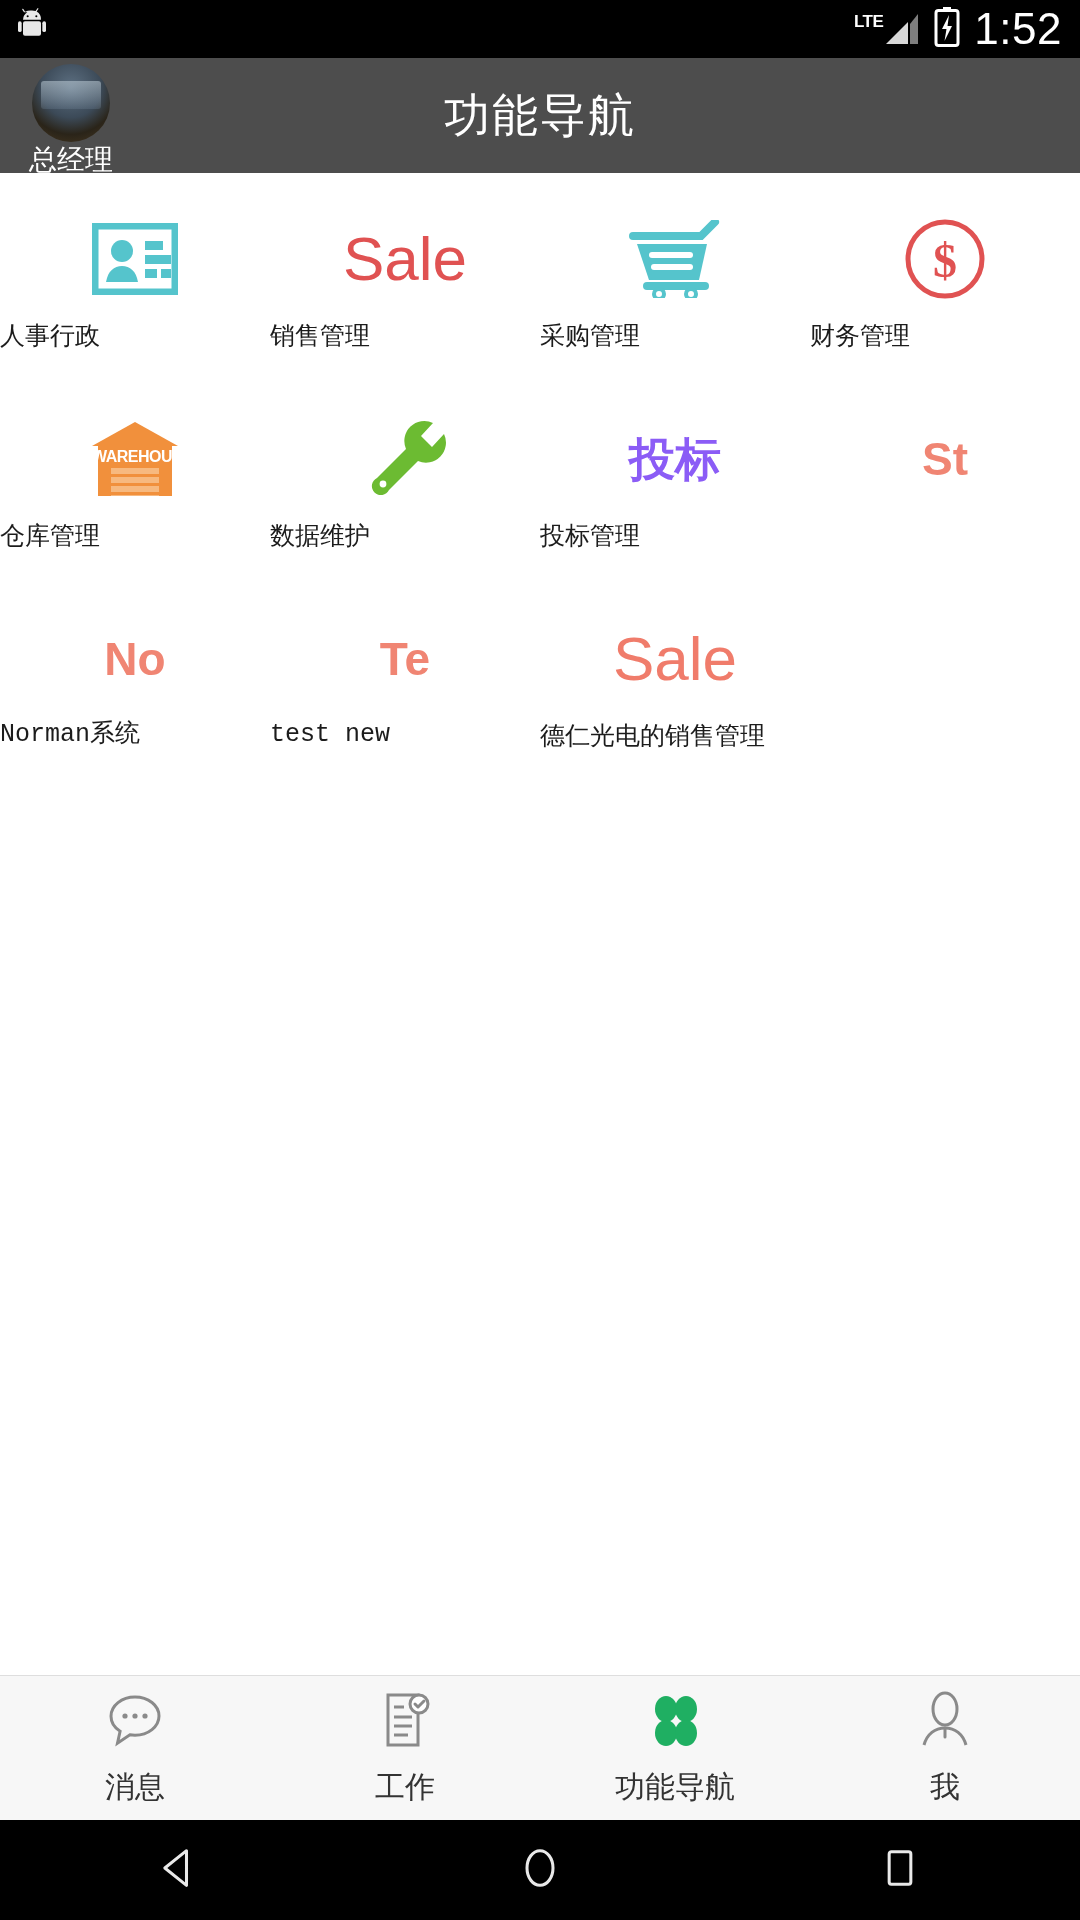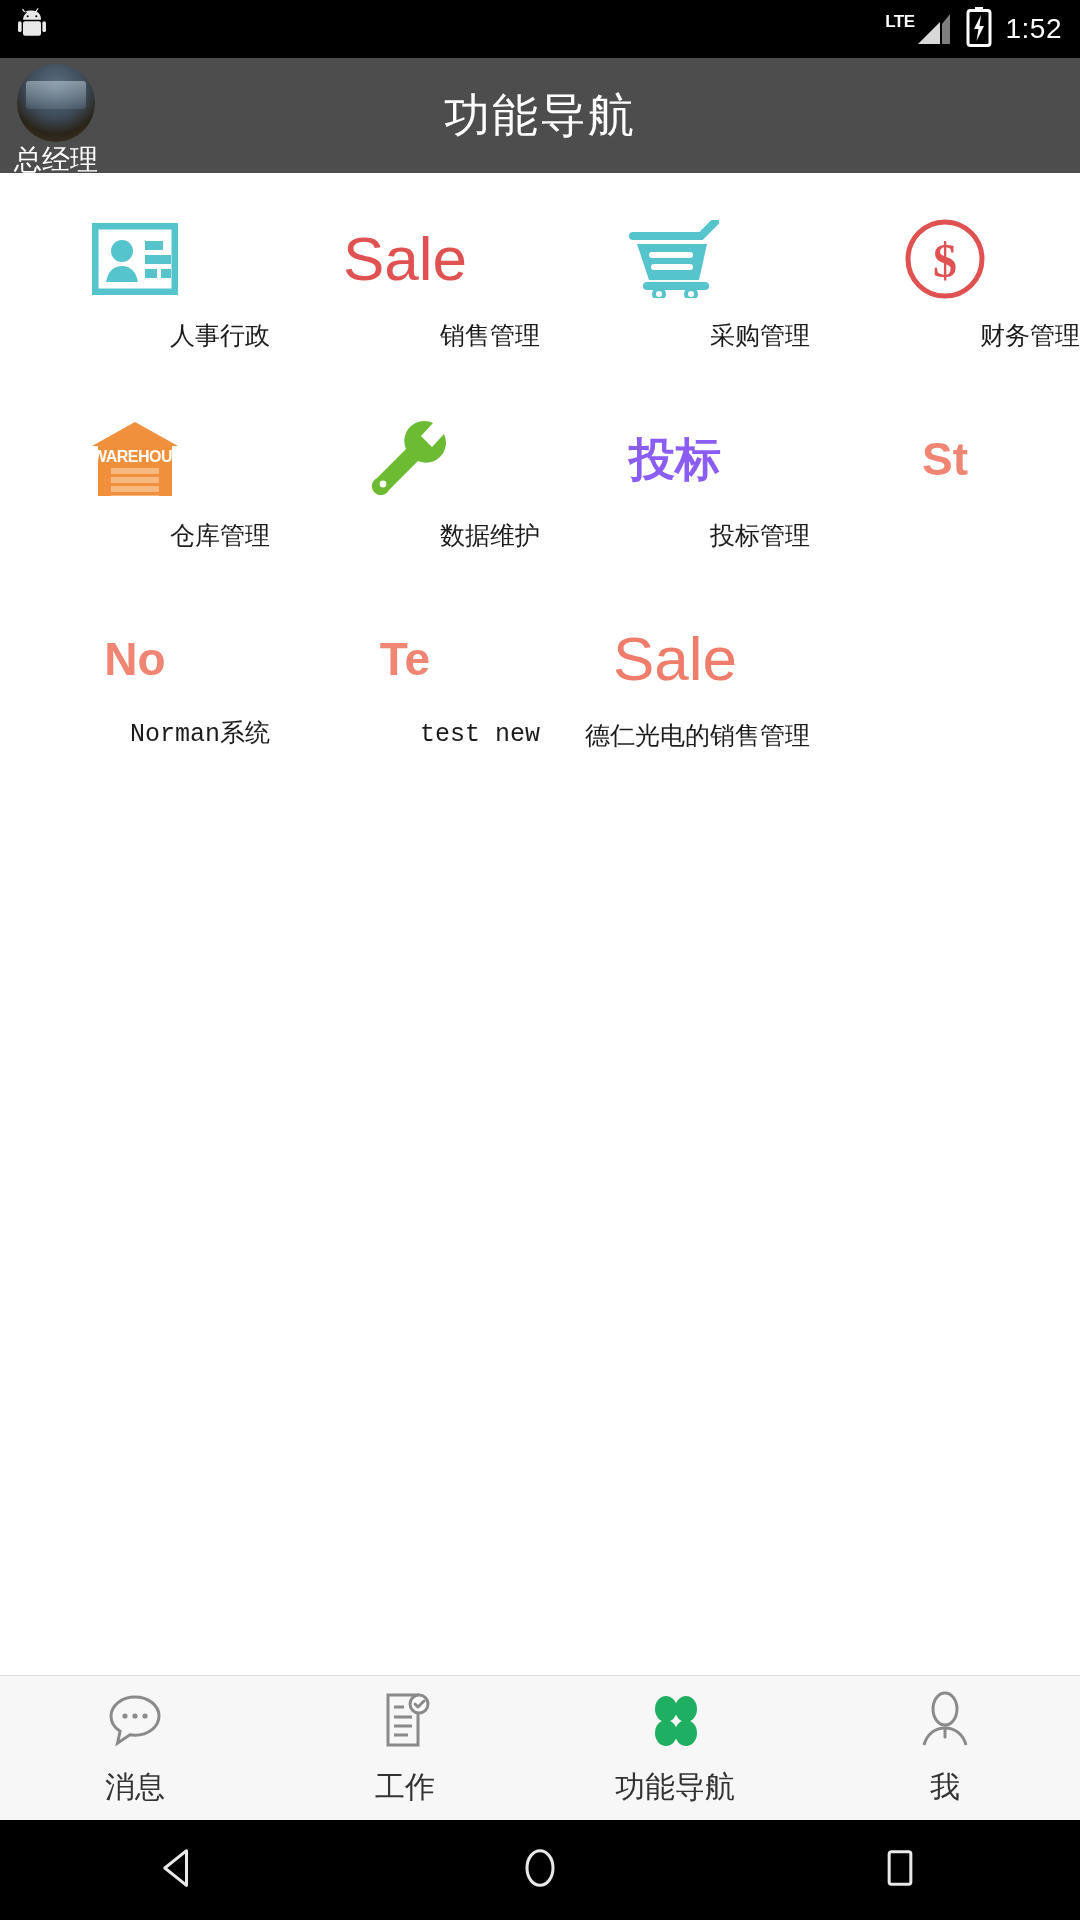--- a/index.html
+++ b/index.html
@@ -12,30 +12,30 @@
   #app { width:1080px; height:1920px; position:relative; display:flex; flex-direction:column; }
 
   
   .statusbar {
     height:58px; background:#000000; color:#ffffff;
     display:flex; align-items:center; justify-content:space-between;
     padding:0 18px 0 12px; flex:0 0 58px;
   }
   .sb-left { display:flex; align-items:center; }
   .sb-right { display:flex; align-items:center; gap:14px; }
-  .sb-clock { font-size:28px; font-weight:400; letter-spacing:0.5px; line-height:1; }
+  .sb-clock { font-size:44px; font-weight:400; letter-spacing:0.5px; line-height:1; }
   .lte-wrap { display:flex; align-items:flex-end; gap:1px; }
   .lte-txt { font-size:17px; font-weight:700; line-height:1; margin-bottom:16px; letter-spacing:-0.5px;}
 
   
   .header {
     height:115px; background:#4d4d4d; position:relative; flex:0 0 115px;
   }
   .avatar-block {
-    position:absolute; left:8px; top:6px;
+    position:absolute; left:23px; top:6px;
     width:96px; display:flex; flex-direction:column; align-items:center;
   }
   .avatar {
     width:78px; height:78px; border-radius:50%;
     background:
       radial-gradient(circle at 50% 30%, #5d7082 0%, #3c4a58 45%, #2a2419 70%, #4a3a22 100%);
     position:relative; overflow:hidden;
   }
   .avatar::after{
     content:""; position:absolute; left:12%; top:22%; width:76%; height:36%;
@@ -48,21 +48,21 @@
   .header-title {
     position:absolute; left:0; right:0; top:50%; transform:translateY(-50%);
     text-align:center; color:#ffffff; font-size:46px; font-weight:400; letter-spacing:2px;
   }
 
   
   .content { flex:1 1 auto; background:#ffffff; overflow:hidden; padding-top:14px; }
   .grid { display:flex; flex-wrap:wrap; }
   .cell {
     width:25%; padding-top:26px; padding-bottom:10px;
-    display:flex; flex-direction:column; align-items:flex-end;
+    display:flex; flex-direction:column; align-items:flex-start;
     min-height:200px;
   }
   .cell-icon {
     height:92px; width:100%;
     display:flex; align-items:center; justify-content:center;
   }
   .cell-label {
     margin-top:14px; font-size:25px; color:#1c1c1c; text-align:center;
     line-height:1.28; max-width:92%; word-break:break-word;
   }

